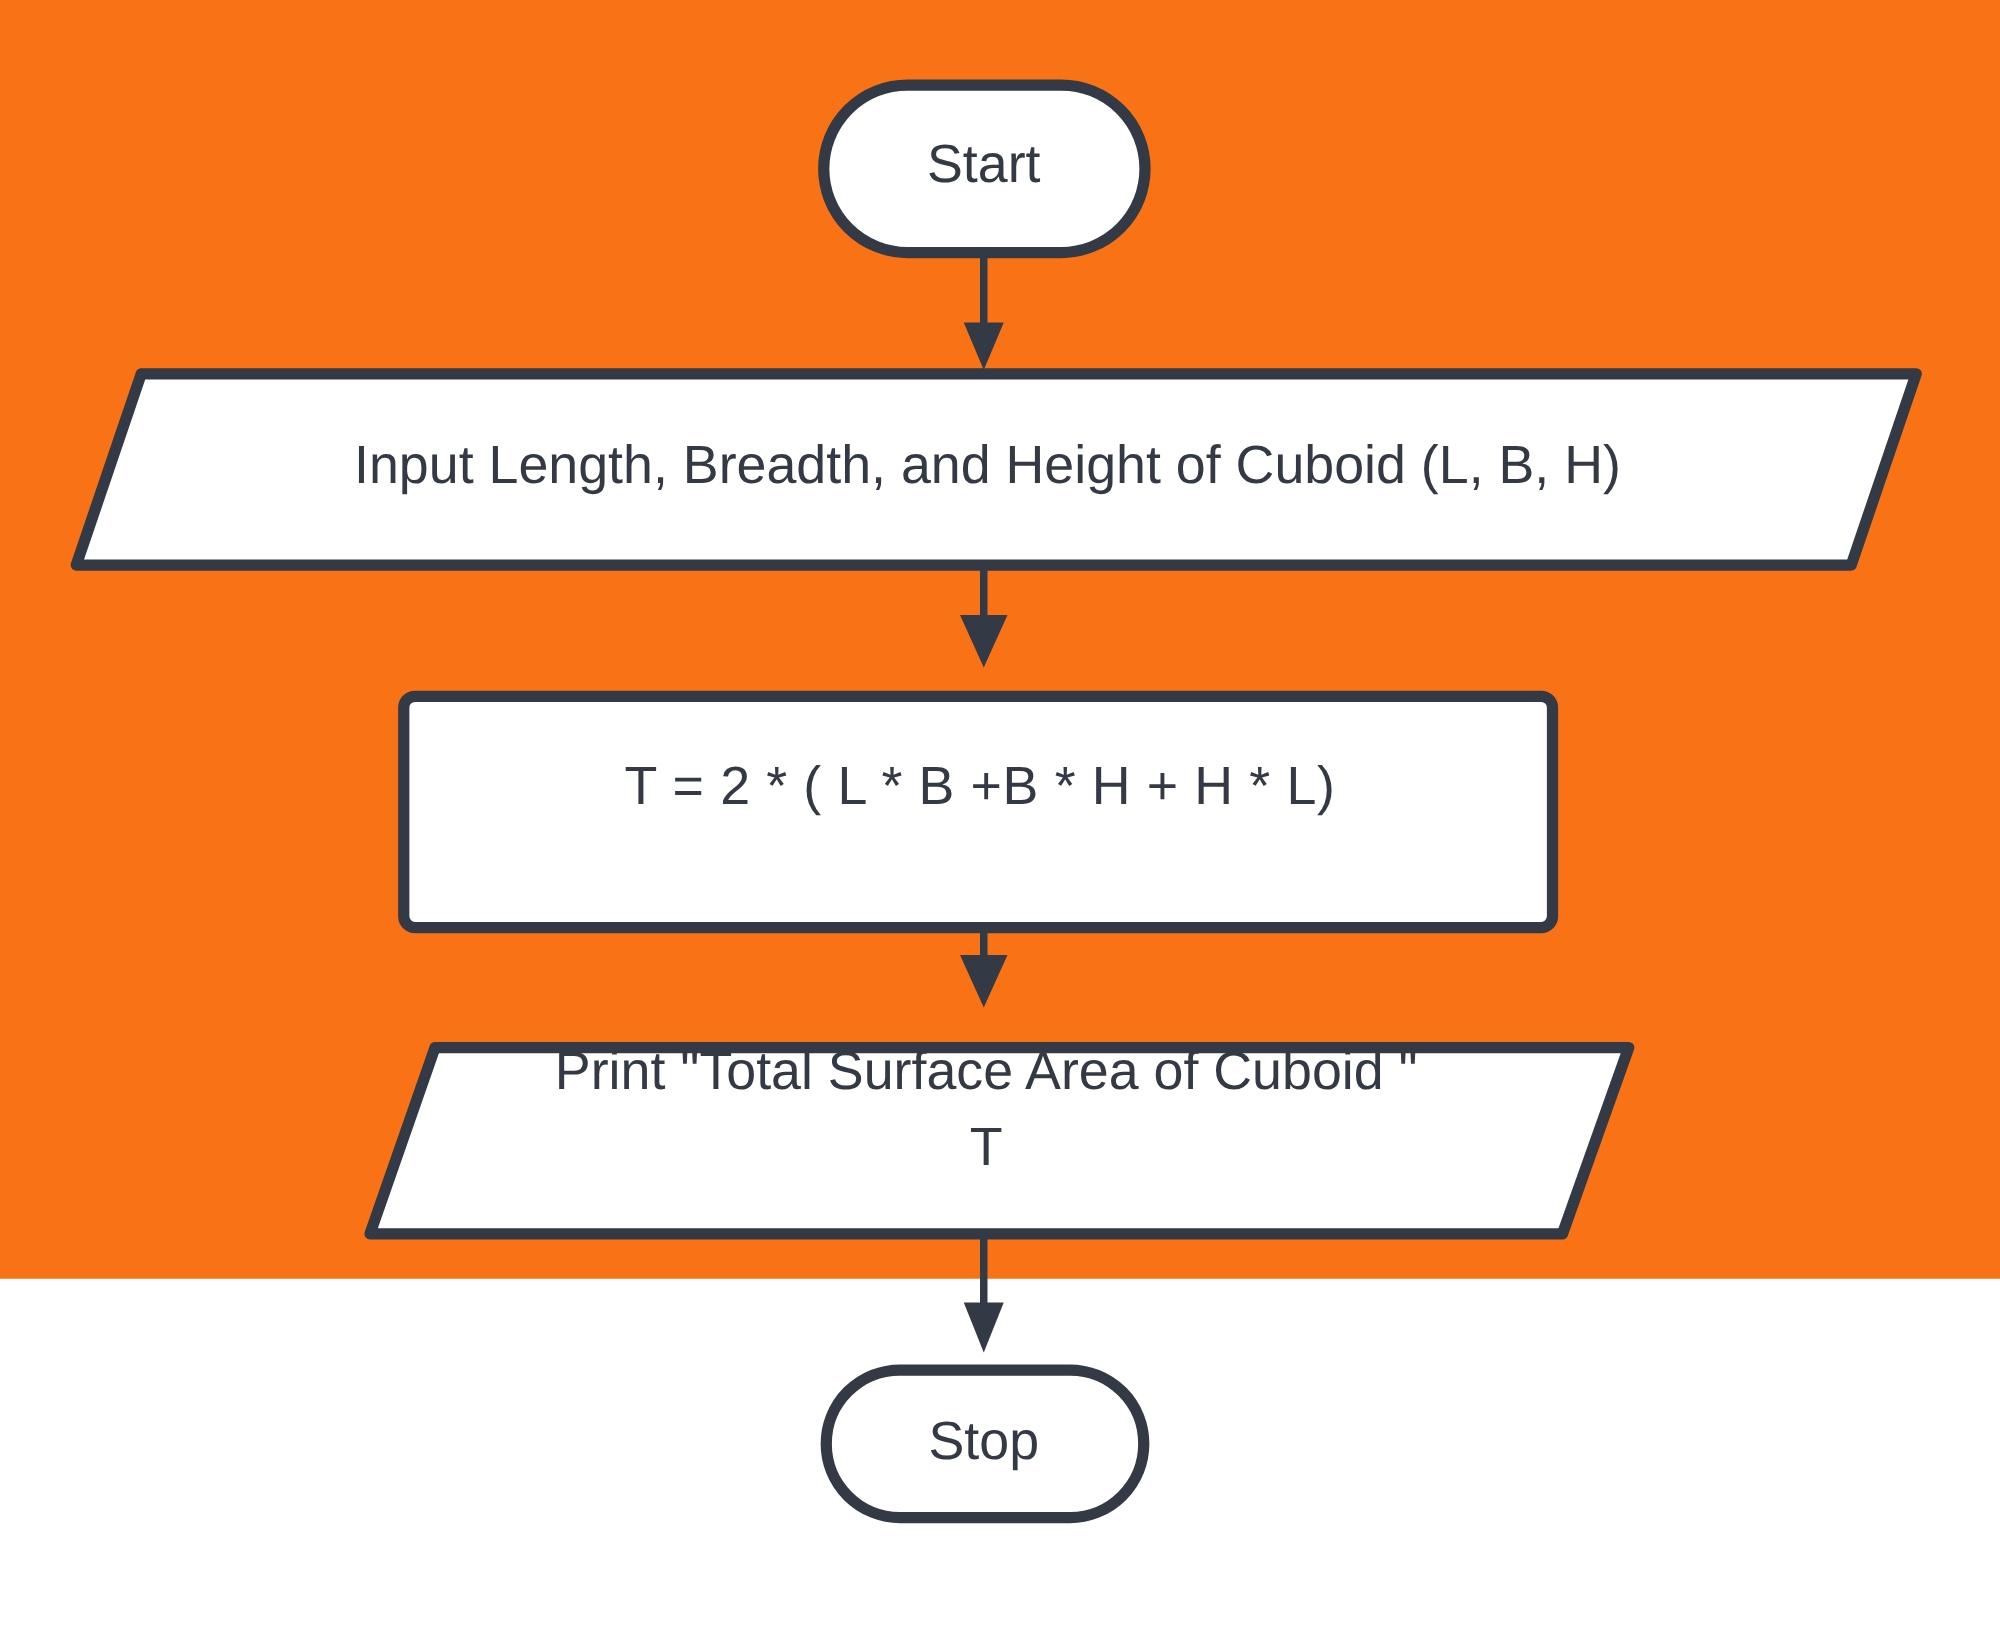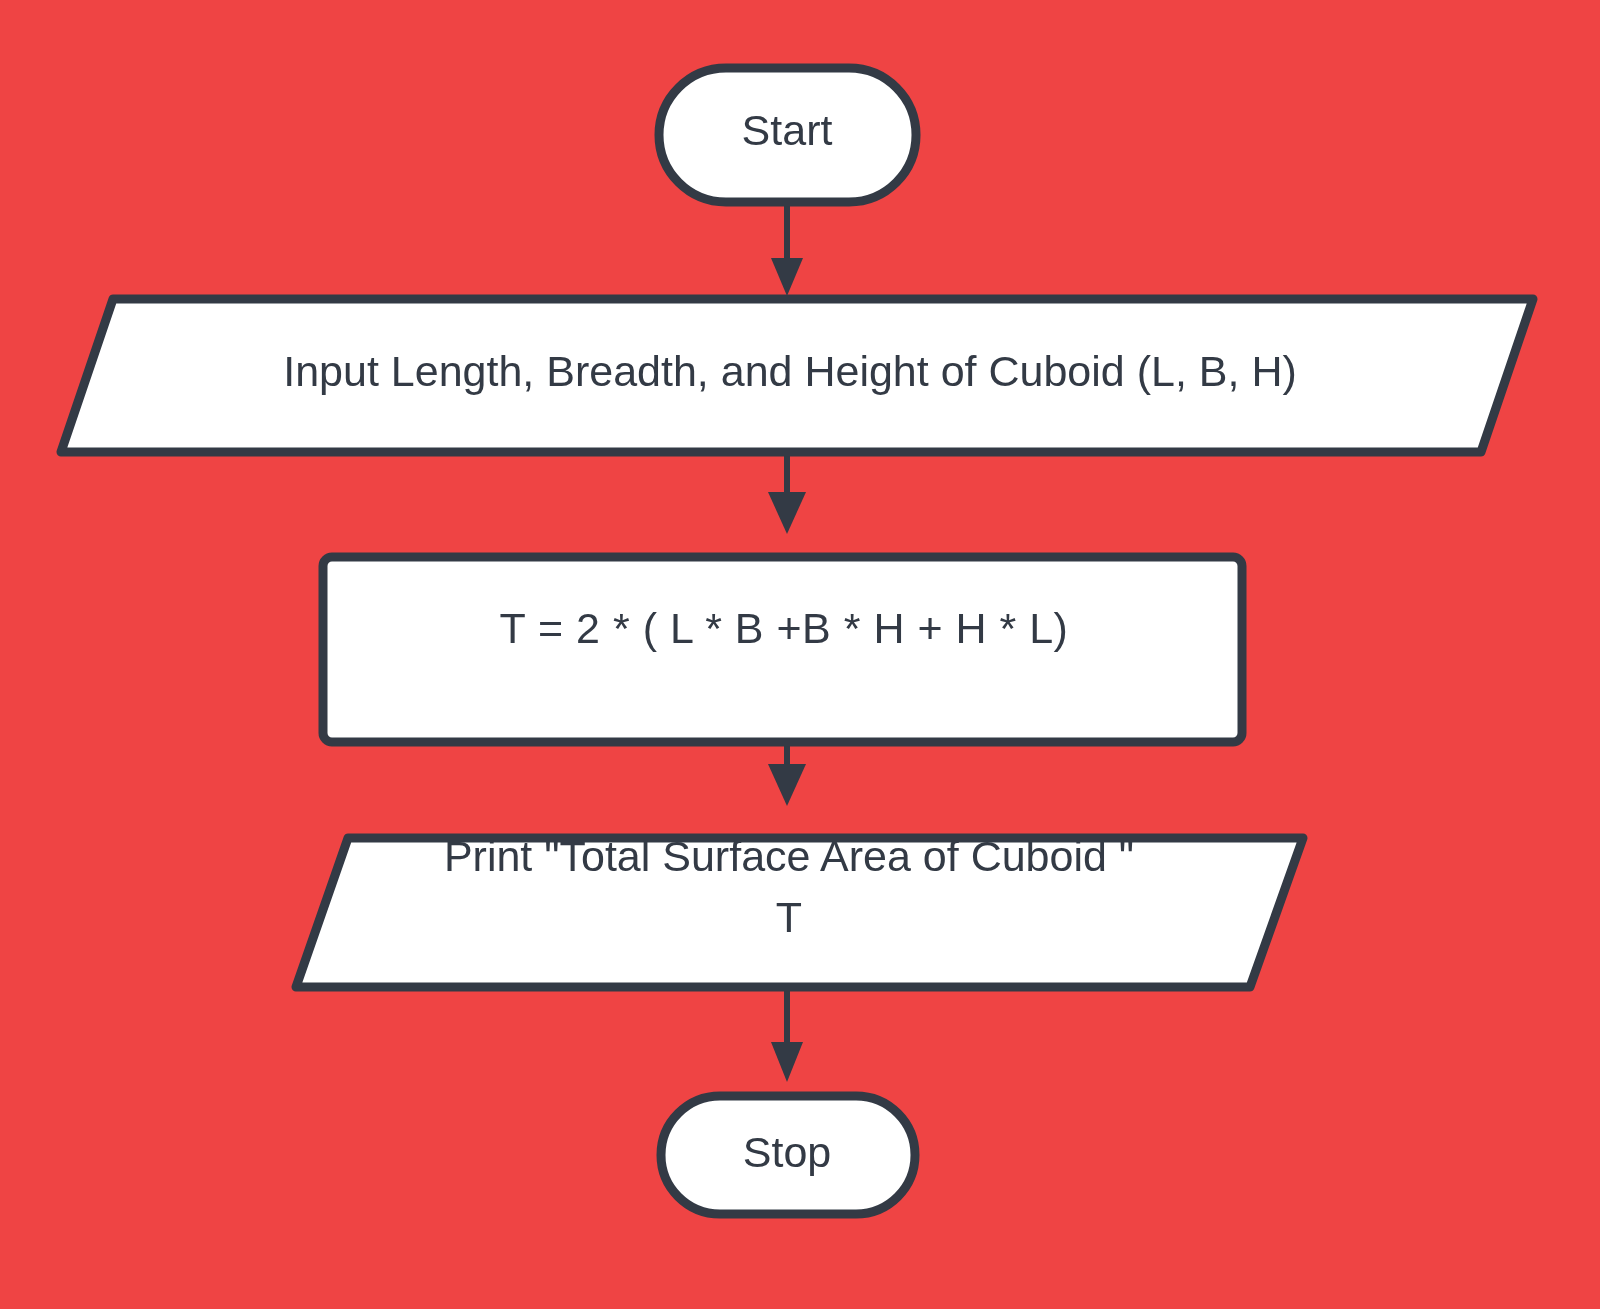--- a/index.html
+++ b/index.html
@@ -9,22 +9,22 @@
   }
   body {
     width: 1600px;
     height: 1309px;
     font-family: "Liberation Sans", sans-serif;
     overflow: hidden;
   }
   #flowchart-canvas {
     position: relative;
     width: 1600px;
-    height: 1309px;
-    background: #ef4444;
+    height: 1023px;
+    background: #f97316;
     text-align: center;
   }
   #flowchart-svg {
     display: block;
     width: 1600px;
     height: 1309px;
   }
   .node-shape {
     fill: #ffffff;
     stroke: #333a45;

